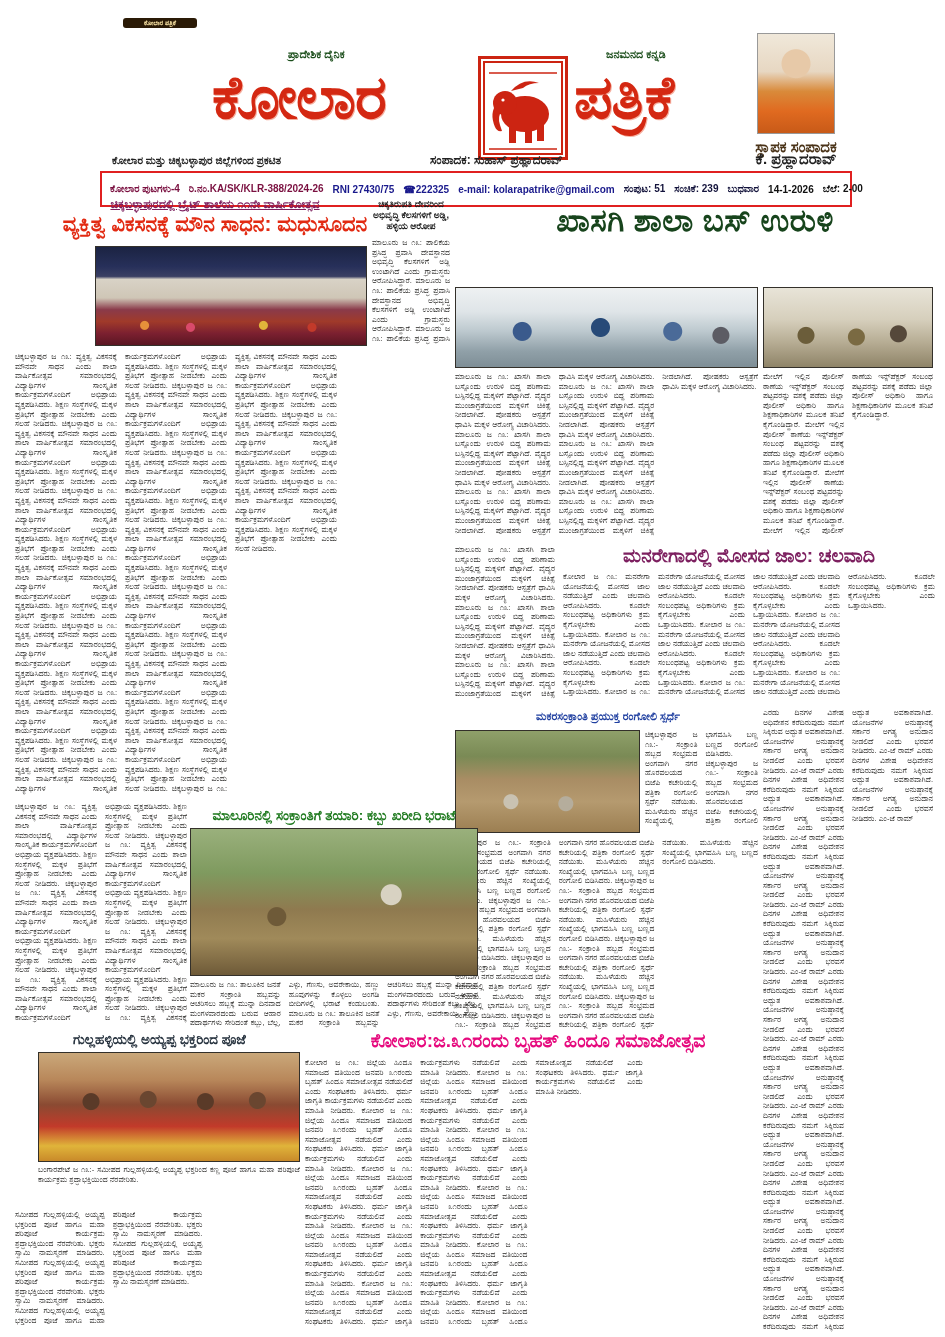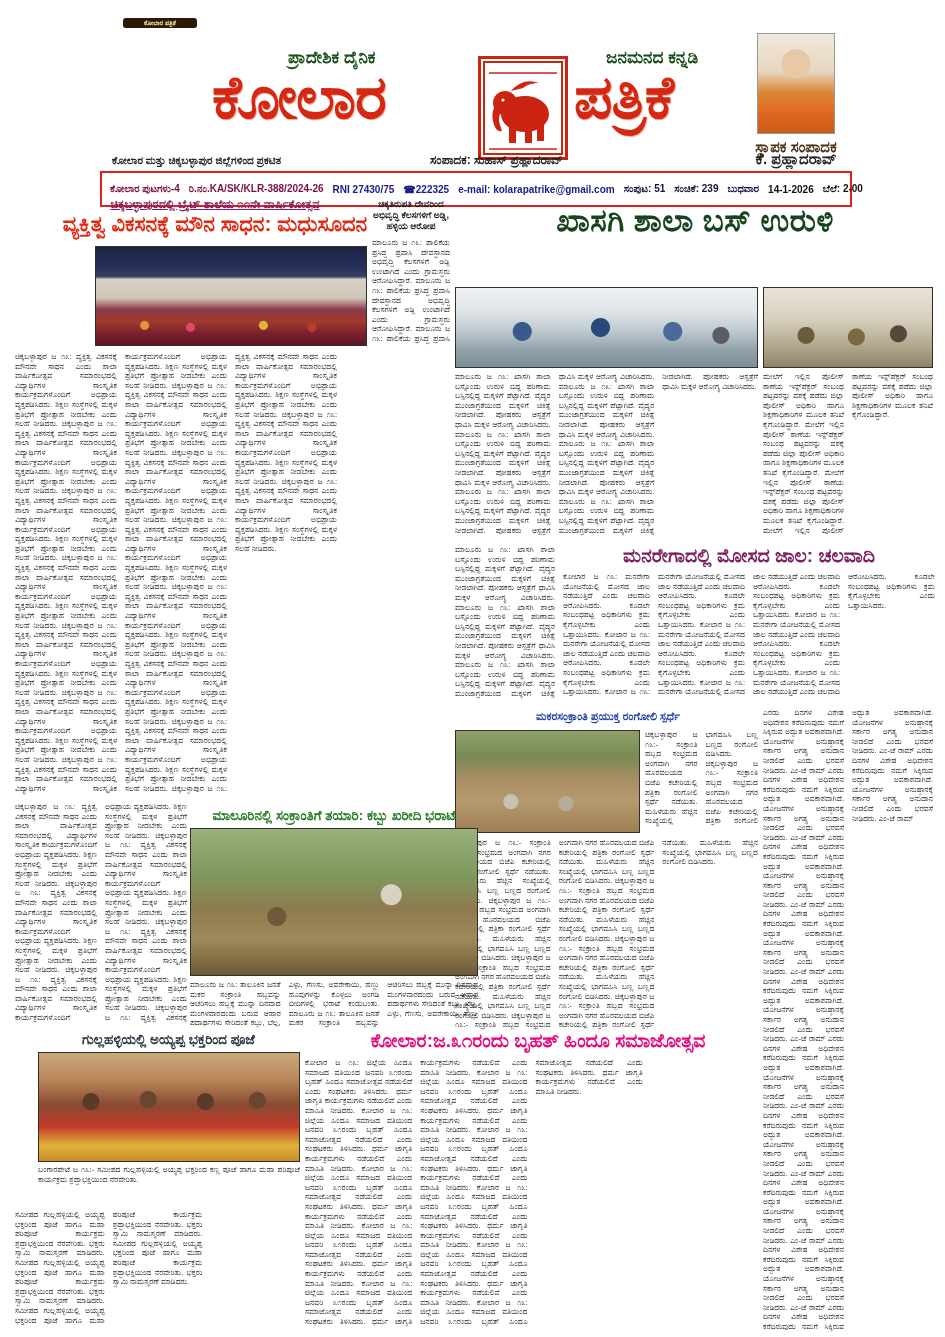--- a/index.html
+++ b/index.html
@@ -4,21 +4,21 @@
 <style>
   html,body{margin:0;padding:0;background:#e9e7e2;}
   #page{position:relative;width:945px;height:1337px;background:#ffffff;margin:0 auto;
         font-family:"Liberation Sans",sans-serif;overflow:hidden;}
   .abs{position:absolute;}
   .ctr{text-align:center;}
   .photo{border:1px solid #33302a;box-sizing:border-box;}
   .body-txt{font-size:7.6px;line-height:9.6px;color:#1d1c1a;text-align:justify;
             overflow:hidden;column-gap:8px;column-fill:auto;word-break:break-word;}
   
-  .tagline{color:#1a4d1a;font-weight:bold;font-size:17px;}
+  .tagline{color:#1a4d1a;font-weight:bold;font-size:11px;}
   .mast-title{color:#d42812;font-weight:bold;font-size:60px;line-height:92px;
               text-shadow:1px 1px 0 #f6b0a0;letter-spacing:-1px;}
   .emblem{border-radius:50%;background:radial-gradient(circle at 50% 42%,#ffe9a8 0%,#f7c54a 45%,#e89a1e 75%,#b96a10 100%);
           border:3px solid #7a4a10;box-shadow:0 0 0 2px #e8d9a0;}
   .emblem-50{color:#a01800;font-weight:bold;font-size:34px;line-height:34px;text-shadow:1px 1px 0 #fff2c0;}
   .emblem-years{color:#fff2c0;background:#3a2508;font-size:7px;font-weight:bold;border-radius:4px;padding:1px 3px;}
   .emblem-top{color:#ffe9a8;background:#2a1a06;font-size:6.5px;font-weight:bold;border-radius:3px;padding:1px 2px;}
   .eleph-box{border:3px solid #cc2412;box-shadow:inset 0 0 0 2px #fff,inset 0 0 0 4px #cc2412;background:#fff;}
   .portrait{border:1px solid #999;}
   .mast-sub{font-size:10.5px;font-weight:bold;color:#222;}
@@ -155,21 +155,21 @@
   <div class="abs photo ph-rangoli" style="left:455px;top:730px;width:185px;height:103px;"></div>
   <div class="abs body-txt" style="left:645px;top:730px;width:113px;height:103px;column-count:2;">ಚಿಕ್ಕಬಳ್ಳಾಪುರ ಜ ೧೩:- ಸಂಕ್ರಾಂತಿ ಹಬ್ಬದ ಸಂಭ್ರಮದ ಅಂಗವಾಗಿ ನಗರ ಹೊರವಲಯದ ಬಿಜೆಪಿ ಕಚೇರಿಯಲ್ಲಿ ಪತ್ರಿಕಾ ರಂಗೋಲಿ ಸ್ಪರ್ಧೆ ನಡೆಯಿತು. ಮಹಿಳೆಯರು ಹೆಚ್ಚಿನ ಸಂಖ್ಯೆಯಲ್ಲಿ ಭಾಗವಹಿಸಿ ಬಣ್ಣ ಬಣ್ಣದ ರಂಗೋಲಿ ಬಿಡಿಸಿದರು. ಚಿಕ್ಕಬಳ್ಳಾಪುರ ಜ ೧೩:- ಸಂಕ್ರಾಂತಿ ಹಬ್ಬದ ಸಂಭ್ರಮದ ಅಂಗವಾಗಿ ನಗರ ಹೊರವಲಯದ ಬಿಜೆಪಿ ಕಚೇರಿಯಲ್ಲಿ ಪತ್ರಿಕಾ ರಂಗೋಲಿ ಸ್ಪರ್ಧೆ ನಡೆಯಿತು. ಮಹಿಳೆಯರು ಹೆಚ್ಚಿನ ಸಂಖ್ಯೆಯಲ್ಲಿ ಭಾಗವಹಿಸಿ ಬಣ್ಣ ಬಣ್ಣದ ರಂಗೋಲಿ ಬಿಡಿಸಿದರು. ಚಿಕ್ಕಬಳ್ಳಾಪುರ ಜ ೧೩:- ಸಂಕ್ರಾಂತಿ ಹಬ್ಬದ ಸಂಭ್ರಮದ ಅಂಗವಾಗಿ ನಗರ ಹೊರವಲಯದ ಬಿಜೆಪಿ ಕಚೇರಿಯಲ್ಲಿ ಪತ್ರಿಕಾ ರಂಗೋಲಿ ಸ್ಪರ್ಧೆ ನಡೆಯಿತು. ಮಹಿಳೆಯರು ಹೆಚ್ಚಿನ ಸಂಖ್ಯೆಯಲ್ಲಿ ಭಾಗವಹಿಸಿ ಬಣ್ಣ ಬಣ್ಣದ ರಂಗೋಲಿ ಬಿಡಿಸಿದರು.</div>
   <div class="abs body-txt" style="left:455px;top:838px;width:303px;height:192px;column-count:3;">ಚಿಕ್ಕಬಳ್ಳಾಪುರ ಜ ೧೩:- ಸಂಕ್ರಾಂತಿ ಹಬ್ಬದ ಸಂಭ್ರಮದ ಅಂಗವಾಗಿ ನಗರ ಹೊರವಲಯದ ಬಿಜೆಪಿ ಕಚೇರಿಯಲ್ಲಿ ಪತ್ರಿಕಾ ರಂಗೋಲಿ ಸ್ಪರ್ಧೆ ನಡೆಯಿತು. ಮಹಿಳೆಯರು ಹೆಚ್ಚಿನ ಸಂಖ್ಯೆಯಲ್ಲಿ ಭಾಗವಹಿಸಿ ಬಣ್ಣ ಬಣ್ಣದ ರಂಗೋಲಿ ಬಿಡಿಸಿದರು. ಚಿಕ್ಕಬಳ್ಳಾಪುರ ಜ ೧೩:- ಸಂಕ್ರಾಂತಿ ಹಬ್ಬದ ಸಂಭ್ರಮದ ಅಂಗವಾಗಿ ನಗರ ಹೊರವಲಯದ ಬಿಜೆಪಿ ಕಚೇರಿಯಲ್ಲಿ ಪತ್ರಿಕಾ ರಂಗೋಲಿ ಸ್ಪರ್ಧೆ ನಡೆಯಿತು. ಮಹಿಳೆಯರು ಹೆಚ್ಚಿನ ಸಂಖ್ಯೆಯಲ್ಲಿ ಭಾಗವಹಿಸಿ ಬಣ್ಣ ಬಣ್ಣದ ರಂಗೋಲಿ ಬಿಡಿಸಿದರು. ಚಿಕ್ಕಬಳ್ಳಾಪುರ ಜ ೧೩:- ಸಂಕ್ರಾಂತಿ ಹಬ್ಬದ ಸಂಭ್ರಮದ ಅಂಗವಾಗಿ ನಗರ ಹೊರವಲಯದ ಬಿಜೆಪಿ ಕಚೇರಿಯಲ್ಲಿ ಪತ್ರಿಕಾ ರಂಗೋಲಿ ಸ್ಪರ್ಧೆ ನಡೆಯಿತು. ಮಹಿಳೆಯರು ಹೆಚ್ಚಿನ ಸಂಖ್ಯೆಯಲ್ಲಿ ಭಾಗವಹಿಸಿ ಬಣ್ಣ ಬಣ್ಣದ ರಂಗೋಲಿ ಬಿಡಿಸಿದರು. ಚಿಕ್ಕಬಳ್ಳಾಪುರ ಜ ೧೩:- ಸಂಕ್ರಾಂತಿ ಹಬ್ಬದ ಸಂಭ್ರಮದ ಅಂಗವಾಗಿ ನಗರ ಹೊರವಲಯದ ಬಿಜೆಪಿ ಕಚೇರಿಯಲ್ಲಿ ಪತ್ರಿಕಾ ರಂಗೋಲಿ ಸ್ಪರ್ಧೆ ನಡೆಯಿತು. ಮಹಿಳೆಯರು ಹೆಚ್ಚಿನ ಸಂಖ್ಯೆಯಲ್ಲಿ ಭಾಗವಹಿಸಿ ಬಣ್ಣ ಬಣ್ಣದ ರಂಗೋಲಿ ಬಿಡಿಸಿದರು. ಚಿಕ್ಕಬಳ್ಳಾಪುರ ಜ ೧೩:- ಸಂಕ್ರಾಂತಿ ಹಬ್ಬದ ಸಂಭ್ರಮದ ಅಂಗವಾಗಿ ನಗರ ಹೊರವಲಯದ ಬಿಜೆಪಿ ಕಚೇರಿಯಲ್ಲಿ ಪತ್ರಿಕಾ ರಂಗೋಲಿ ಸ್ಪರ್ಧೆ ನಡೆಯಿತು. ಮಹಿಳೆಯರು ಹೆಚ್ಚಿನ ಸಂಖ್ಯೆಯಲ್ಲಿ ಭಾಗವಹಿಸಿ ಬಣ್ಣ ಬಣ್ಣದ ರಂಗೋಲಿ ಬಿಡಿಸಿದರು. ಚಿಕ್ಕಬಳ್ಳಾಪುರ ಜ ೧೩:- ಸಂಕ್ರಾಂತಿ ಹಬ್ಬದ ಸಂಭ್ರಮದ ಅಂಗವಾಗಿ ನಗರ ಹೊರವಲಯದ ಬಿಜೆಪಿ ಕಚೇರಿಯಲ್ಲಿ ಪತ್ರಿಕಾ ರಂಗೋಲಿ ಸ್ಪರ್ಧೆ ನಡೆಯಿತು. ಮಹಿಳೆಯರು ಹೆಚ್ಚಿನ ಸಂಖ್ಯೆಯಲ್ಲಿ ಭಾಗವಹಿಸಿ ಬಣ್ಣ ಬಣ್ಣದ ರಂಗೋಲಿ ಬಿಡಿಸಿದರು. ಚಿಕ್ಕಬಳ್ಳಾಪುರ ಜ ೧೩:- ಸಂಕ್ರಾಂತಿ ಹಬ್ಬದ ಸಂಭ್ರಮದ ಅಂಗವಾಗಿ ನಗರ ಹೊರವಲಯದ ಬಿಜೆಪಿ ಕಚೇರಿಯಲ್ಲಿ ಪತ್ರಿಕಾ ರಂಗೋಲಿ ಸ್ಪರ್ಧೆ ನಡೆಯಿತು. ಮಹಿಳೆಯರು ಹೆಚ್ಚಿನ ಸಂಖ್ಯೆಯಲ್ಲಿ ಭಾಗವಹಿಸಿ ಬಣ್ಣ ಬಣ್ಣದ ರಂಗೋಲಿ ಬಿಡಿಸಿದರು.</div>
 
   <div class="abs body-txt" style="left:763px;top:708px;width:170px;height:624px;column-count:2;">ಎರಡು ದಿನಗಳ ವಿಶೇಷ ಅಧಿವೇಶನ ಕರೆದಿರುವುದು ನಮಗೆ ಸಿಕ್ಕಿರುವ ಅದ್ಭುತ ಅವಕಾಶವಾಗಿದೆ. ಯೋಜನೆಗಳ ಅನುಷ್ಠಾನಕ್ಕೆ ಸರ್ಕಾರ ಅಗತ್ಯ ಅನುದಾನ ನೀಡಲಿದೆ ಎಂದು ಭರವಸೆ ನೀಡಿದರು. ಎಂ-ಜೆ ರಾಮ್ ಎರಡು ದಿನಗಳ ವಿಶೇಷ ಅಧಿವೇಶನ ಕರೆದಿರುವುದು ನಮಗೆ ಸಿಕ್ಕಿರುವ ಅದ್ಭುತ ಅವಕಾಶವಾಗಿದೆ. ಯೋಜನೆಗಳ ಅನುಷ್ಠಾನಕ್ಕೆ ಸರ್ಕಾರ ಅಗತ್ಯ ಅನುದಾನ ನೀಡಲಿದೆ ಎಂದು ಭರವಸೆ ನೀಡಿದರು. ಎಂ-ಜೆ ರಾಮ್ ಎರಡು ದಿನಗಳ ವಿಶೇಷ ಅಧಿವೇಶನ ಕರೆದಿರುವುದು ನಮಗೆ ಸಿಕ್ಕಿರುವ ಅದ್ಭುತ ಅವಕಾಶವಾಗಿದೆ. ಯೋಜನೆಗಳ ಅನುಷ್ಠಾನಕ್ಕೆ ಸರ್ಕಾರ ಅಗತ್ಯ ಅನುದಾನ ನೀಡಲಿದೆ ಎಂದು ಭರವಸೆ ನೀಡಿದರು. ಎಂ-ಜೆ ರಾಮ್ ಎರಡು ದಿನಗಳ ವಿಶೇಷ ಅಧಿವೇಶನ ಕರೆದಿರುವುದು ನಮಗೆ ಸಿಕ್ಕಿರುವ ಅದ್ಭುತ ಅವಕಾಶವಾಗಿದೆ. ಯೋಜನೆಗಳ ಅನುಷ್ಠಾನಕ್ಕೆ ಸರ್ಕಾರ ಅಗತ್ಯ ಅನುದಾನ ನೀಡಲಿದೆ ಎಂದು ಭರವಸೆ ನೀಡಿದರು. ಎಂ-ಜೆ ರಾಮ್ ಎರಡು ದಿನಗಳ ವಿಶೇಷ ಅಧಿವೇಶನ ಕರೆದಿರುವುದು ನಮಗೆ ಸಿಕ್ಕಿರುವ ಅದ್ಭುತ ಅವಕಾಶವಾಗಿದೆ. ಯೋಜನೆಗಳ ಅನುಷ್ಠಾನಕ್ಕೆ ಸರ್ಕಾರ ಅಗತ್ಯ ಅನುದಾನ ನೀಡಲಿದೆ ಎಂದು ಭರವಸೆ ನೀಡಿದರು. ಎಂ-ಜೆ ರಾಮ್ ಎರಡು ದಿನಗಳ ವಿಶೇಷ ಅಧಿವೇಶನ ಕರೆದಿರುವುದು ನಮಗೆ ಸಿಕ್ಕಿರುವ ಅದ್ಭುತ ಅವಕಾಶವಾಗಿದೆ. ಯೋಜನೆಗಳ ಅನುಷ್ಠಾನಕ್ಕೆ ಸರ್ಕಾರ ಅಗತ್ಯ ಅನುದಾನ ನೀಡಲಿದೆ ಎಂದು ಭರವಸೆ ನೀಡಿದರು. ಎಂ-ಜೆ ರಾಮ್ ಎರಡು ದಿನಗಳ ವಿಶೇಷ ಅಧಿವೇಶನ ಕರೆದಿರುವುದು ನಮಗೆ ಸಿಕ್ಕಿರುವ ಅದ್ಭುತ ಅವಕಾಶವಾಗಿದೆ. ಯೋಜನೆಗಳ ಅನುಷ್ಠಾನಕ್ಕೆ ಸರ್ಕಾರ ಅಗತ್ಯ ಅನುದಾನ ನೀಡಲಿದೆ ಎಂದು ಭರವಸೆ ನೀಡಿದರು. ಎಂ-ಜೆ ರಾಮ್ ಎರಡು ದಿನಗಳ ವಿಶೇಷ ಅಧಿವೇಶನ ಕರೆದಿರುವುದು ನಮಗೆ ಸಿಕ್ಕಿರುವ ಅದ್ಭುತ ಅವಕಾಶವಾಗಿದೆ. ಯೋಜನೆಗಳ ಅನುಷ್ಠಾನಕ್ಕೆ ಸರ್ಕಾರ ಅಗತ್ಯ ಅನುದಾನ ನೀಡಲಿದೆ ಎಂದು ಭರವಸೆ ನೀಡಿದರು. ಎಂ-ಜೆ ರಾಮ್ ಎರಡು ದಿನಗಳ ವಿಶೇಷ ಅಧಿವೇಶನ ಕರೆದಿರುವುದು ನಮಗೆ ಸಿಕ್ಕಿರುವ ಅದ್ಭುತ ಅವಕಾಶವಾಗಿದೆ. ಯೋಜನೆಗಳ ಅನುಷ್ಠಾನಕ್ಕೆ ಸರ್ಕಾರ ಅಗತ್ಯ ಅನುದಾನ ನೀಡಲಿದೆ ಎಂದು ಭರವಸೆ ನೀಡಿದರು. ಎಂ-ಜೆ ರಾಮ್ ಎರಡು ದಿನಗಳ ವಿಶೇಷ ಅಧಿವೇಶನ ಕರೆದಿರುವುದು ನಮಗೆ ಸಿಕ್ಕಿರುವ ಅದ್ಭುತ ಅವಕಾಶವಾಗಿದೆ. ಯೋಜನೆಗಳ ಅನುಷ್ಠಾನಕ್ಕೆ ಸರ್ಕಾರ ಅಗತ್ಯ ಅನುದಾನ ನೀಡಲಿದೆ ಎಂದು ಭರವಸೆ ನೀಡಿದರು. ಎಂ-ಜೆ ರಾಮ್ ಎರಡು ದಿನಗಳ ವಿಶೇಷ ಅಧಿವೇಶನ ಕರೆದಿರುವುದು ನಮಗೆ ಸಿಕ್ಕಿರುವ ಅದ್ಭುತ ಅವಕಾಶವಾಗಿದೆ. ಯೋಜನೆಗಳ ಅನುಷ್ಠಾನಕ್ಕೆ ಸರ್ಕಾರ ಅಗತ್ಯ ಅನುದಾನ ನೀಡಲಿದೆ ಎಂದು ಭರವಸೆ ನೀಡಿದರು. ಎಂ-ಜೆ ರಾಮ್</div>
 
   <div class="abs hl-green ctr" style="left:190px;top:808px;width:288px;">ಮಾಲೂರಿನಲ್ಲಿ ಸಂಕ್ರಾಂತಿಗೆ ತಯಾರಿ: ಕಬ್ಬು ಖರೀದಿ ಭರಾಟೆ</div>
   <div class="abs photo ph-market" style="left:190px;top:828px;width:288px;height:148px;"></div>
   <div class="abs body-txt" style="left:190px;top:980px;width:288px;height:50px;column-count:3;">ಮಾಲೂರು ಜ ೧೩: ತಾಲೂಕಿನ ಜನತೆ ಮಕರ ಸಂಕ್ರಾಂತಿ ಹಬ್ಬವನ್ನು ಆಚರಿಸಲು ಹಬ್ಬಕ್ಕೆ ಮುನ್ನಾ ದಿನವಾದ ಮಂಗಳವಾರದಂದು ಬರುವ ಆಹಾರ ಪದಾರ್ಥಗಳು ಸೇರಿದಂತೆ ಕಬ್ಬು, ಬೆಲ್ಲ, ಎಳ್ಳು, ಗೆಣಸು, ಅವರೇಕಾಯಿ, ಹಣ್ಣು ಹೂವುಗಳನ್ನು ಕೊಳ್ಳಲು ಅಂಗಡಿ ಬೀದಿಗಳಲ್ಲಿ ಭರಾಟೆ ಕಂಡುಬಂತು. ಮಾಲೂರು ಜ ೧೩: ತಾಲೂಕಿನ ಜನತೆ ಮಕರ ಸಂಕ್ರಾಂತಿ ಹಬ್ಬವನ್ನು ಆಚರಿಸಲು ಹಬ್ಬಕ್ಕೆ ಮುನ್ನಾ ದಿನವಾದ ಮಂಗಳವಾರದಂದು ಬರುವ ಆಹಾರ ಪದಾರ್ಥಗಳು ಸೇರಿದಂತೆ ಕಬ್ಬು, ಬೆಲ್ಲ, ಎಳ್ಳು, ಗೆಣಸು, ಅವರೇಕಾಯಿ, ಹಣ್ಣು ಹೂವುಗಳನ್ನು ಕೊಳ್ಳಲು ಅಂಗಡಿ ಬೀದಿಗಳಲ್ಲಿ ಭರಾಟೆ ಕಂಡುಬಂತು.</div>
 
-  <div class="abs hl-dark ctr" style="left:26px;top:1032px;width:285px;">ಗುಲ್ಲಹಳ್ಳಿಯಲ್ಲಿ ಅಯ್ಯಪ್ಪ ಭಕ್ತರಿಂದ ಪೂಜೆ</div>
+  <div class="abs hl-dark ctr" style="left:17px;top:1032px;width:285px;">ಗುಲ್ಲಹಳ್ಳಿಯಲ್ಲಿ ಅಯ್ಯಪ್ಪ ಭಕ್ತರಿಂದ ಪೂಜೆ</div>
   <div class="abs photo ph-ayyappa" style="left:38px;top:1052px;width:262px;height:110px;"></div>
   <div class="abs caption" style="left:38px;top:1165px;width:262px;height:40px;">ಬಂಗಾರಪೇಟೆ ಜ ೧೩:- ಸಮೀಪದ ಗುಲ್ಲಹಳ್ಳಿಯಲ್ಲಿ ಅಯ್ಯಪ್ಪ ಭಕ್ತರಿಂದ ಕಣ್ಣ ಪೂಜೆ ಹಾಗೂ ಮಹಾ ಪರಿಪೂಜೆ ಕಾರ್ಯಕ್ರಮ ಶ್ರದ್ಧಾಭಕ್ತಿಯಿಂದ ನೆರವೇರಿತು.</div>
   <div class="abs body-txt" style="left:15px;top:1210px;width:285px;height:122px;column-count:3;">ಸಮೀಪದ ಗುಲ್ಲಹಳ್ಳಿಯಲ್ಲಿ ಅಯ್ಯಪ್ಪ ಭಕ್ತರಿಂದ ಪೂಜೆ ಹಾಗೂ ಮಹಾ ಪರಿಪೂಜೆ ಕಾರ್ಯಕ್ರಮ ಶ್ರದ್ಧಾಭಕ್ತಿಯಿಂದ ನೆರವೇರಿತು. ಭಕ್ತರು ಸ್ವಾಮಿ ನಾಮಸ್ಮರಣೆ ಮಾಡಿದರು. ಸಮೀಪದ ಗುಲ್ಲಹಳ್ಳಿಯಲ್ಲಿ ಅಯ್ಯಪ್ಪ ಭಕ್ತರಿಂದ ಪೂಜೆ ಹಾಗೂ ಮಹಾ ಪರಿಪೂಜೆ ಕಾರ್ಯಕ್ರಮ ಶ್ರದ್ಧಾಭಕ್ತಿಯಿಂದ ನೆರವೇರಿತು. ಭಕ್ತರು ಸ್ವಾಮಿ ನಾಮಸ್ಮರಣೆ ಮಾಡಿದರು. ಸಮೀಪದ ಗುಲ್ಲಹಳ್ಳಿಯಲ್ಲಿ ಅಯ್ಯಪ್ಪ ಭಕ್ತರಿಂದ ಪೂಜೆ ಹಾಗೂ ಮಹಾ ಪರಿಪೂಜೆ ಕಾರ್ಯಕ್ರಮ ಶ್ರದ್ಧಾಭಕ್ತಿಯಿಂದ ನೆರವೇರಿತು. ಭಕ್ತರು ಸ್ವಾಮಿ ನಾಮಸ್ಮರಣೆ ಮಾಡಿದರು. ಸಮೀಪದ ಗುಲ್ಲಹಳ್ಳಿಯಲ್ಲಿ ಅಯ್ಯಪ್ಪ ಭಕ್ತರಿಂದ ಪೂಜೆ ಹಾಗೂ ಮಹಾ ಪರಿಪೂಜೆ ಕಾರ್ಯಕ್ರಮ ಶ್ರದ್ಧಾಭಕ್ತಿಯಿಂದ ನೆರವೇರಿತು. ಭಕ್ತರು ಸ್ವಾಮಿ ನಾಮಸ್ಮರಣೆ ಮಾಡಿದರು.</div>
 
   <div class="abs hl-magenta ctr" style="left:318px;top:1030px;width:440px;">ಕೋಲಾರ:ಜ.೩೧ರಂದು ಬೃಹತ್ ಹಿಂದೂ ಸಮಾಜೋತ್ಸವ</div>
   <div class="abs body-txt" style="left:305px;top:1058px;width:453px;height:272px;column-count:4;">ಕೋಲಾರ ಜ ೧೩: ಜಿಲ್ಲೆಯ ಹಿಂದೂ ಸಮಾಜದ ವತಿಯಿಂದ ಜನವರಿ ೩೧ರಂದು ಬೃಹತ್ ಹಿಂದೂ ಸಮಾಜೋತ್ಸವ ನಡೆಯಲಿದೆ ಎಂದು ಸಂಘಟಕರು ತಿಳಿಸಿದರು. ಧರ್ಮ ಜಾಗೃತಿ ಕಾರ್ಯಕ್ರಮಗಳು ನಡೆಯಲಿವೆ ಎಂದು ಮಾಹಿತಿ ನೀಡಿದರು. ಕೋಲಾರ ಜ ೧೩: ಜಿಲ್ಲೆಯ ಹಿಂದೂ ಸಮಾಜದ ವತಿಯಿಂದ ಜನವರಿ ೩೧ರಂದು ಬೃಹತ್ ಹಿಂದೂ ಸಮಾಜೋತ್ಸವ ನಡೆಯಲಿದೆ ಎಂದು ಸಂಘಟಕರು ತಿಳಿಸಿದರು. ಧರ್ಮ ಜಾಗೃತಿ ಕಾರ್ಯಕ್ರಮಗಳು ನಡೆಯಲಿವೆ ಎಂದು ಮಾಹಿತಿ ನೀಡಿದರು. ಕೋಲಾರ ಜ ೧೩: ಜಿಲ್ಲೆಯ ಹಿಂದೂ ಸಮಾಜದ ವತಿಯಿಂದ ಜನವರಿ ೩೧ರಂದು ಬೃಹತ್ ಹಿಂದೂ ಸಮಾಜೋತ್ಸವ ನಡೆಯಲಿದೆ ಎಂದು ಸಂಘಟಕರು ತಿಳಿಸಿದರು. ಧರ್ಮ ಜಾಗೃತಿ ಕಾರ್ಯಕ್ರಮಗಳು ನಡೆಯಲಿವೆ ಎಂದು ಮಾಹಿತಿ ನೀಡಿದರು. ಕೋಲಾರ ಜ ೧೩: ಜಿಲ್ಲೆಯ ಹಿಂದೂ ಸಮಾಜದ ವತಿಯಿಂದ ಜನವರಿ ೩೧ರಂದು ಬೃಹತ್ ಹಿಂದೂ ಸಮಾಜೋತ್ಸವ ನಡೆಯಲಿದೆ ಎಂದು ಸಂಘಟಕರು ತಿಳಿಸಿದರು. ಧರ್ಮ ಜಾಗೃತಿ ಕಾರ್ಯಕ್ರಮಗಳು ನಡೆಯಲಿವೆ ಎಂದು ಮಾಹಿತಿ ನೀಡಿದರು. ಕೋಲಾರ ಜ ೧೩: ಜಿಲ್ಲೆಯ ಹಿಂದೂ ಸಮಾಜದ ವತಿಯಿಂದ ಜನವರಿ ೩೧ರಂದು ಬೃಹತ್ ಹಿಂದೂ ಸಮಾಜೋತ್ಸವ ನಡೆಯಲಿದೆ ಎಂದು ಸಂಘಟಕರು ತಿಳಿಸಿದರು. ಧರ್ಮ ಜಾಗೃತಿ ಕಾರ್ಯಕ್ರಮಗಳು ನಡೆಯಲಿವೆ ಎಂದು ಮಾಹಿತಿ ನೀಡಿದರು. ಕೋಲಾರ ಜ ೧೩: ಜಿಲ್ಲೆಯ ಹಿಂದೂ ಸಮಾಜದ ವತಿಯಿಂದ ಜನವರಿ ೩೧ರಂದು ಬೃಹತ್ ಹಿಂದೂ ಸಮಾಜೋತ್ಸವ ನಡೆಯಲಿದೆ ಎಂದು ಸಂಘಟಕರು ತಿಳಿಸಿದರು. ಧರ್ಮ ಜಾಗೃತಿ ಕಾರ್ಯಕ್ರಮಗಳು ನಡೆಯಲಿವೆ ಎಂದು ಮಾಹಿತಿ ನೀಡಿದರು. ಕೋಲಾರ ಜ ೧೩: ಜಿಲ್ಲೆಯ ಹಿಂದೂ ಸಮಾಜದ ವತಿಯಿಂದ ಜನವರಿ ೩೧ರಂದು ಬೃಹತ್ ಹಿಂದೂ ಸಮಾಜೋತ್ಸವ ನಡೆಯಲಿದೆ ಎಂದು ಸಂಘಟಕರು ತಿಳಿಸಿದರು. ಧರ್ಮ ಜಾಗೃತಿ ಕಾರ್ಯಕ್ರಮಗಳು ನಡೆಯಲಿವೆ ಎಂದು ಮಾಹಿತಿ ನೀಡಿದರು. ಕೋಲಾರ ಜ ೧೩: ಜಿಲ್ಲೆಯ ಹಿಂದೂ ಸಮಾಜದ ವತಿಯಿಂದ ಜನವರಿ ೩೧ರಂದು ಬೃಹತ್ ಹಿಂದೂ ಸಮಾಜೋತ್ಸವ ನಡೆಯಲಿದೆ ಎಂದು ಸಂಘಟಕರು ತಿಳಿಸಿದರು. ಧರ್ಮ ಜಾಗೃತಿ ಕಾರ್ಯಕ್ರಮಗಳು ನಡೆಯಲಿವೆ ಎಂದು ಮಾಹಿತಿ ನೀಡಿದರು. ಕೋಲಾರ ಜ ೧೩: ಜಿಲ್ಲೆಯ ಹಿಂದೂ ಸಮಾಜದ ವತಿಯಿಂದ ಜನವರಿ ೩೧ರಂದು ಬೃಹತ್ ಹಿಂದೂ ಸಮಾಜೋತ್ಸವ ನಡೆಯಲಿದೆ ಎಂದು ಸಂಘಟಕರು ತಿಳಿಸಿದರು. ಧರ್ಮ ಜಾಗೃತಿ ಕಾರ್ಯಕ್ರಮಗಳು ನಡೆಯಲಿವೆ ಎಂದು ಮಾಹಿತಿ ನೀಡಿದರು. ಕೋಲಾರ ಜ ೧೩: ಜಿಲ್ಲೆಯ ಹಿಂದೂ ಸಮಾಜದ ವತಿಯಿಂದ ಜನವರಿ ೩೧ರಂದು ಬೃಹತ್ ಹಿಂದೂ ಸಮಾಜೋತ್ಸವ ನಡೆಯಲಿದೆ ಎಂದು ಸಂಘಟಕರು ತಿಳಿಸಿದರು. ಧರ್ಮ ಜಾಗೃತಿ ಕಾರ್ಯಕ್ರಮಗಳು ನಡೆಯಲಿವೆ ಎಂದು ಮಾಹಿತಿ ನೀಡಿದರು.</div>
 
 </div>
 
 </body></html>

